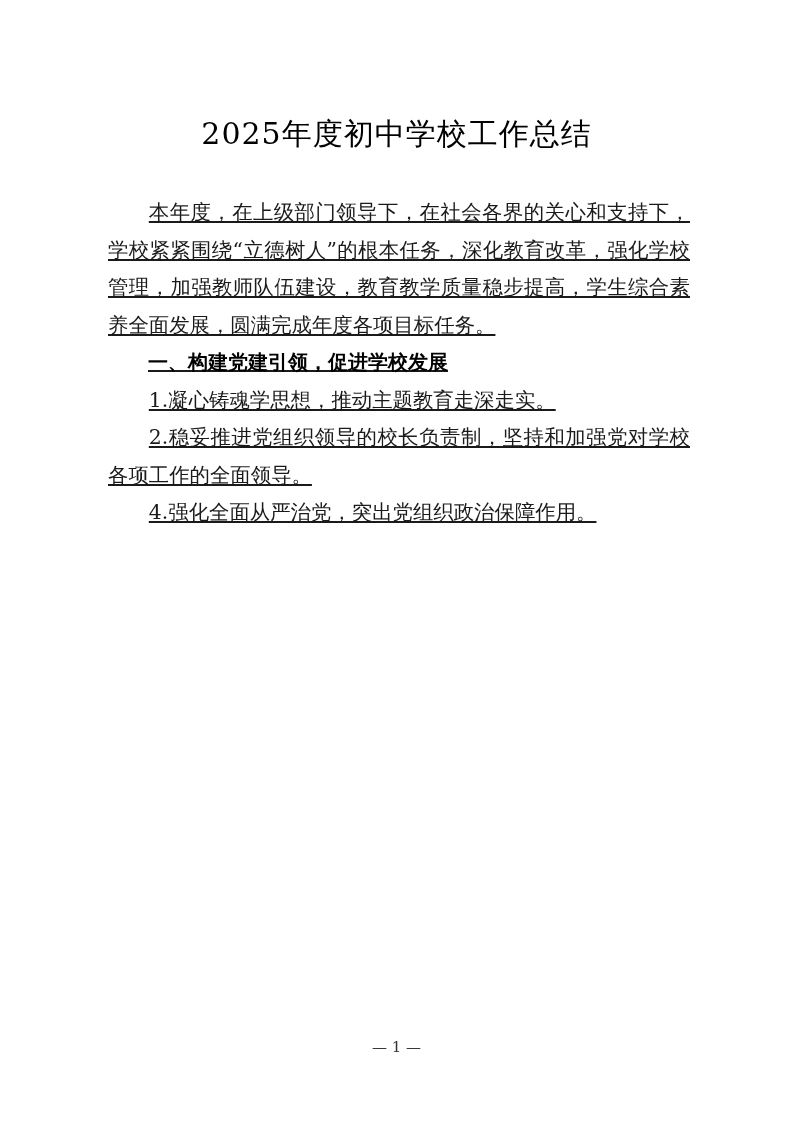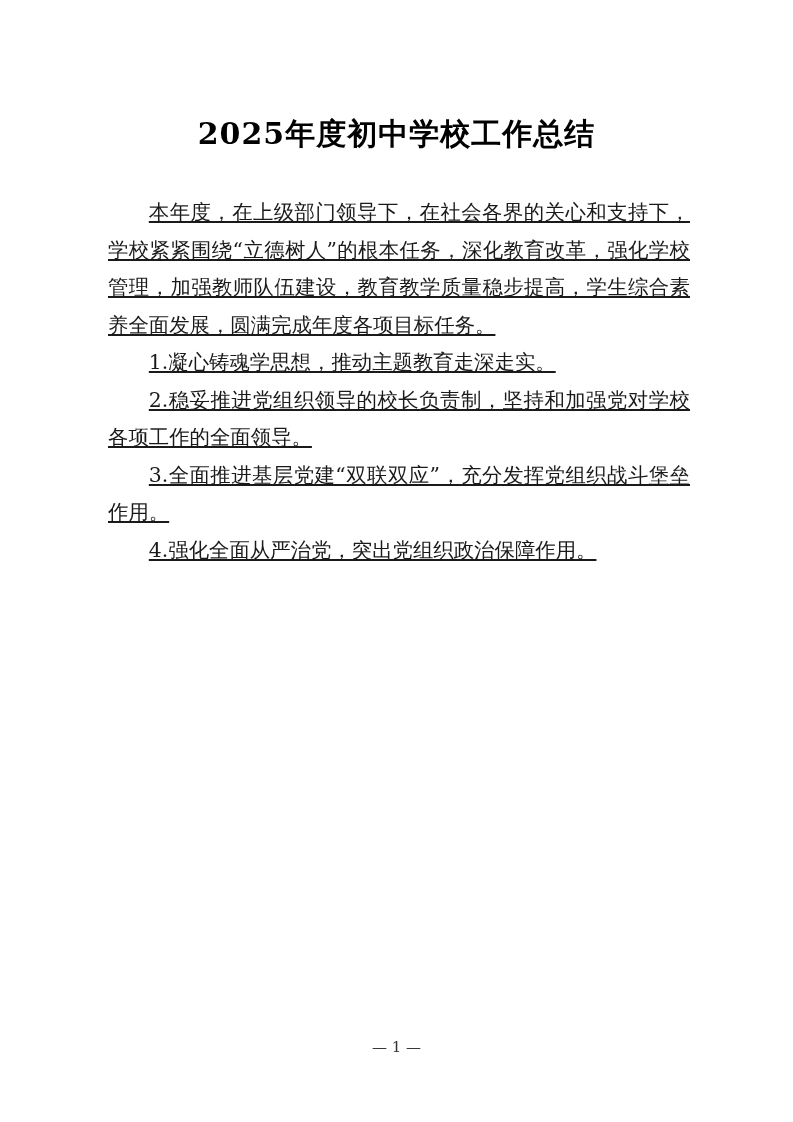--- a/index.html
+++ b/index.html
@@ -21,21 +21,21 @@
       height: 1122px;
       background: #ffffff;
     }
     .title {
       position: absolute;
       top: 112px;
       left: 0;
       width: 793px;
       text-align: center;
       font-family: "DejaVu Serif", "Liberation Serif", serif;
-      font-weight: bold;
+      font-weight: normal;
       font-size: 30px;
       line-height: 44px;
       letter-spacing: 1px;
       color: #000000;
     }
     .body {
       position: absolute;
       top: 194px;
       left: 108px;
       width: 582px;
@@ -74,21 +74,21 @@
   </style>
 </head>
 <body>
 
 <div class="page">
   <div class="title">2025年度初中学校工作总结</div>
 
   <div class="body">
     <p class="para">本年度，在上级部门领导下，在社会各界的关心和支持下，学校紧紧围绕“立德树人”的根本任务，深化教育改革，强化学校管理，加强教师队伍建设，教育教学质量稳步提高，学生综合素养全面发展，圆满完成年度各项目标任务。</p>
 
+    <p class="heading">一、构建党建引领，促进学校发展</p>
     <p class="para">1.凝心铸魂学思想，推动主题教育走深走实。</p>
     <p class="para">2.稳妥推进党组织领导的校长负责制，坚持和加强党对学校各项工作的全面领导。</p>
-    <p class="para">3.全面推进基层党建“双联双应”，充分发挥党组织战斗堡垒作用。</p>
     <p class="para">4.强化全面从严治党，突出党组织政治保障作用。</p>
 
   </div>
 
   <div class="page-number">— 1 —</div>
 </div>
 
 </body></html>

